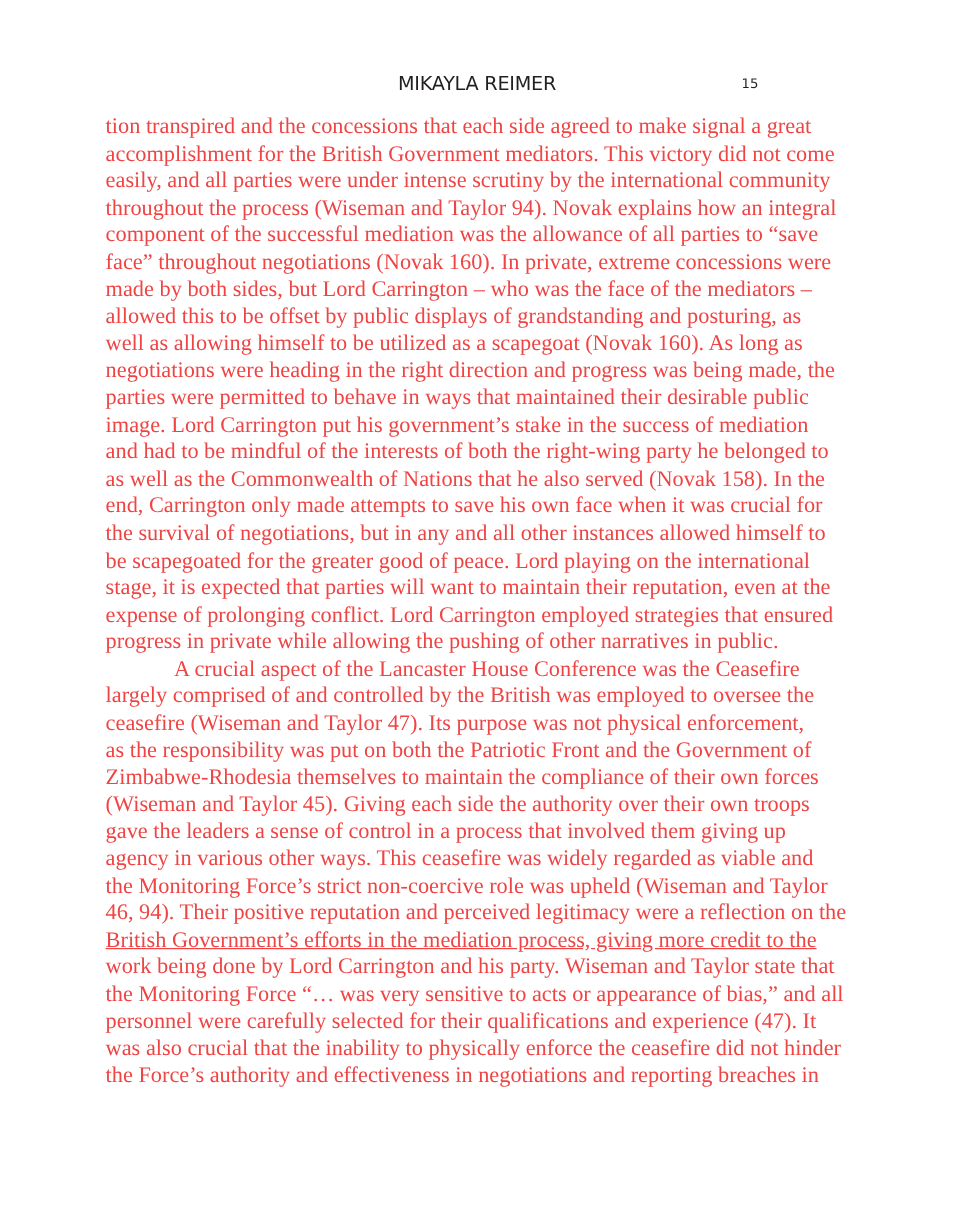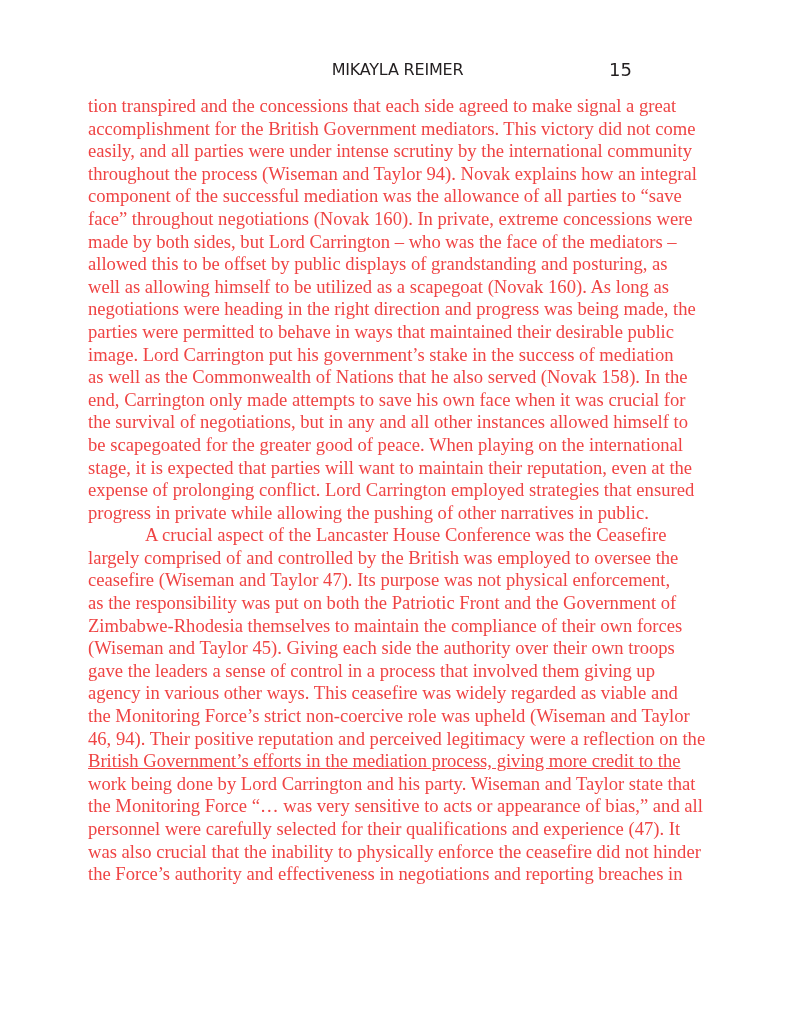--- a/index.html
+++ b/index.html
@@ -29,21 +29,21 @@
       font-family: "DejaVu Sans", sans-serif;
       font-size: 16px;
       letter-spacing: -0.2px;
       line-height: 24px;
       color: #231f20;
     }
     .page-number {
       position: absolute;
       right: 57px;
       font-family: "DejaVu Sans", sans-serif;
-      font-size: 18px;
+      font-size: 11px;
       line-height: 24px;
       color: #231f20;
     }
     .body-text {
       position: absolute;
       top: 95px;
       left: 88px;
       width: 619px;
       font-family: "Liberation Serif", serif;
       font-size: 18.6px;
@@ -82,24 +82,25 @@
     <span class="line" style="word-spacing: 0px; text-align-last: left; text-align: left;">easily, and all parties were under intense scrutiny by the international community</span>
     <span class="line" style="word-spacing: 0px; text-align-last: left; text-align: left;">throughout the process (Wiseman and Taylor 94). Novak explains how an integral</span>
     <span class="line" style="word-spacing: 0px; text-align-last: left; text-align: left;">component of the successful mediation was the allowance of all parties to “save</span>
     <span class="line" style="word-spacing: 0px; text-align-last: left; text-align: left;">face” throughout negotiations (Novak 160). In private, extreme concessions were</span>
     <span class="line" style="word-spacing: 0px; text-align-last: left; text-align: left;">made by both sides, but Lord Carrington – who was the face of the mediators –</span>
     <span class="line" style="word-spacing: 0px; text-align-last: left; text-align: left;">allowed this to be offset by public displays of grandstanding and posturing, as</span>
     <span class="line" style="word-spacing: 0px; text-align-last: left; text-align: left;">well as allowing himself to be utilized as a scapegoat (Novak 160). As long as</span>
     <span class="line" style="word-spacing: 0px; text-align-last: left; text-align: left;">negotiations were heading in the right direction and progress was being made, the</span>
     <span class="line" style="word-spacing: 0px; text-align-last: left; text-align: left;">parties were permitted to behave in ways that maintained their desirable public</span>
     <span class="line" style="word-spacing: 0px; text-align-last: left; text-align: left;">image. Lord Carrington put his government’s stake in the success of mediation</span>
+    <span class="line" style="word-spacing: 0px; text-align-last: left; text-align: left;">and had to be mindful of the interests of both the right-wing party he belonged to</span>
     <span class="line" style="word-spacing: 0px; text-align-last: left; text-align: left;">as well as the Commonwealth of Nations that he also served (Novak 158). In the</span>
     <span class="line" style="word-spacing: 0px; text-align-last: left; text-align: left;">end, Carrington only made attempts to save his own face when it was crucial for</span>
     <span class="line" style="word-spacing: 0px; text-align-last: left; text-align: left;">the survival of negotiations, but in any and all other instances allowed himself to</span>
-    <span class="line" style="word-spacing: 0px; text-align-last: left; text-align: left;">be scapegoated for the greater good of peace. When playing on the international</span>
+    <span class="line" style="word-spacing: 0px; text-align-last: left; text-align: left;">be scapegoated for the greater good of peace. Lord playing on the international</span>
     <span class="line" style="word-spacing: 0px; text-align-last: left; text-align: left;">stage, it is expected that parties will want to maintain their reputation, even at the</span>
     <span class="line" style="word-spacing: 0px; text-align-last: left; text-align: left;">expense of prolonging conflict. Lord Carrington employed strategies that ensured</span>
     <span class="line last">progress in private while allowing the pushing of other narratives in public.</span>
   </div>
   <div class="para">
     <span class="line" style="padding-left: 57px; word-spacing: 0px; text-align-last: left; text-align: left;">A crucial aspect of the Lancaster House Conference was the Ceasefire</span>
     <span class="line" style="word-spacing: 0px; text-align-last: left; text-align: left;">largely comprised of and controlled by the British was employed to oversee the</span>
     <span class="line" style="word-spacing: 0px; text-align-last: left; text-align: left;">ceasefire (Wiseman and Taylor 47). Its purpose was not physical enforcement,</span>
     <span class="line" style="word-spacing: 0px; text-align-last: left; text-align: left;">as the responsibility was put on both the Patriotic Front and the Government of</span>
     <span class="line" style="word-spacing: 0px; text-align-last: left; text-align: left;">Zimbabwe-Rhodesia themselves to maintain the compliance of their own forces</span>

